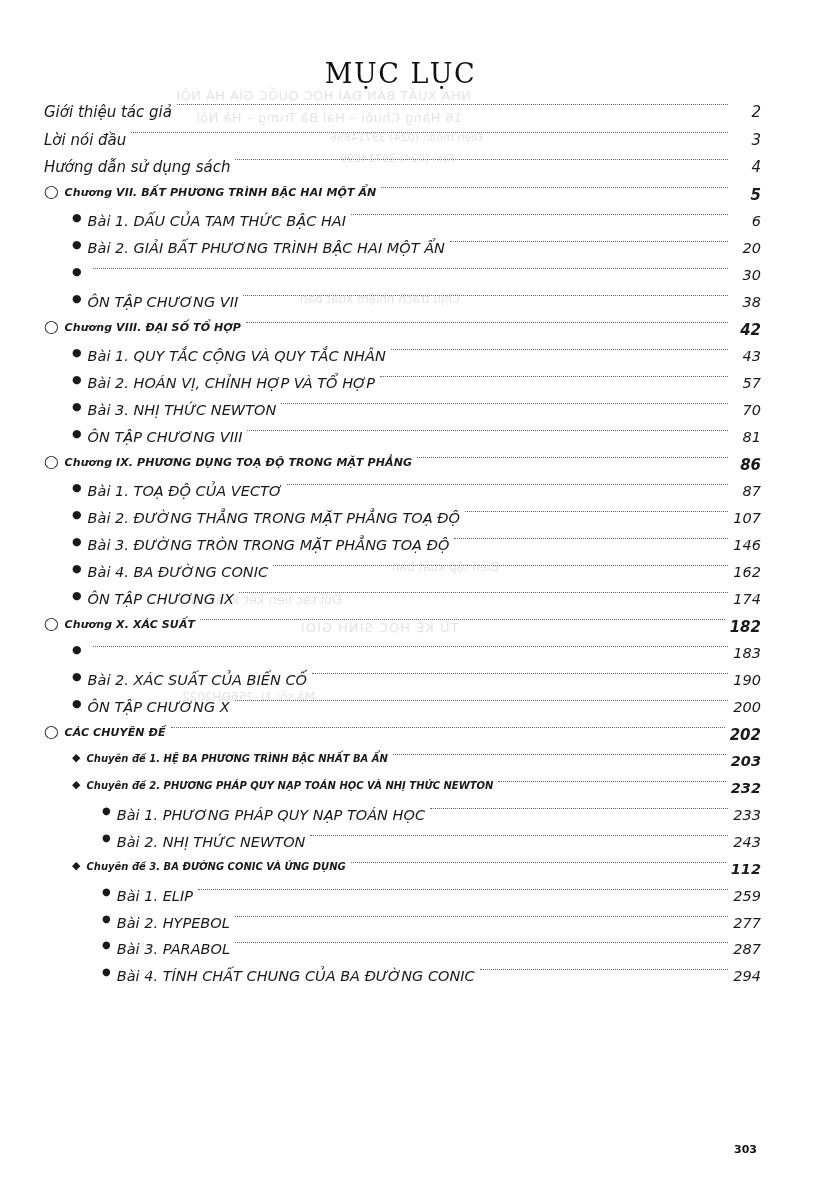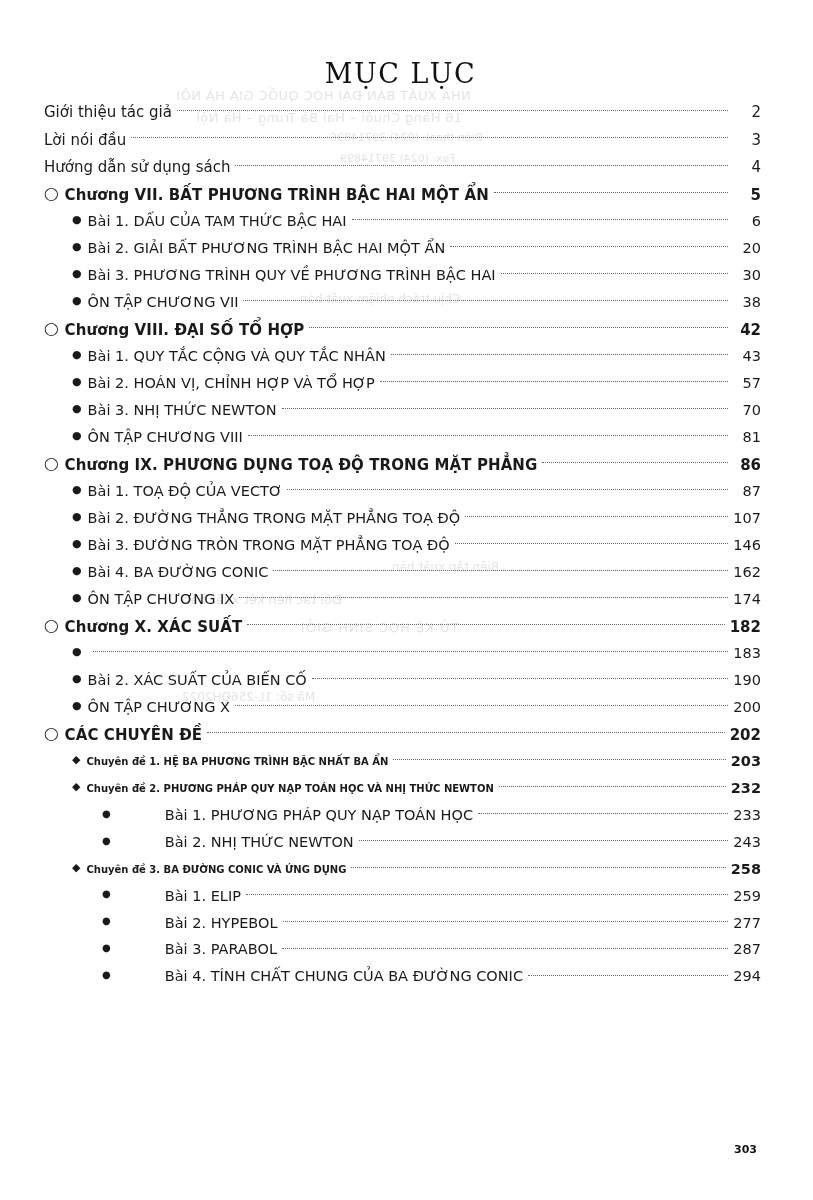--- a/index.html
+++ b/index.html
@@ -54,25 +54,26 @@
     font-family: "DejaVu Serif", serif;
   }
 
   .toc {
     position: relative;
     z-index: 2;
   }
 
   .row {
     display: flex;
-    align-items: center;
+    align-items: flex-start;
     font-size: 14.5px;
     line-height: 1.2;
     margin: 0 0 9.5px 0;
     white-space: nowrap;
+    font-style: italic;
   }
   .row .bullet {
     flex: 0 0 auto;
     margin-right: 6px;
     display: inline-block;
     text-align: center;
   }
   .row .label {
     flex: 0 0 auto;
   }
@@ -91,21 +92,21 @@
 
   
   .lvl-front { padding-left: 4px; }
   .lvl-front .label { font-size: 15px; color: #1a1a1a; }
   .lvl-front .page-no { font-size: 15px; }
 
   
   .lvl-chapter { padding-left: 4px; }
   .lvl-chapter .label {
     font-weight: 700;
-    font-size: 15px;
+    font-size: 11px;
     letter-spacing: .1px;
   }
   .lvl-chapter .page-no { font-weight: 700; font-size: 15px; }
   .lvl-chapter .bullet {
     font-size: 13px;
     line-height: 1;
     position: relative;
     top: -1px;
   }
 
@@ -115,21 +116,21 @@
   .lvl-lesson .bullet { font-size: 11px; position: relative; top: -2px; }
 
   
   .lvl-topic { padding-left: 32px; }
   .lvl-topic .label { font-size: 10px; font-weight: 700; }
   .lvl-topic .page-no { font-weight: 700; }
   .lvl-topic .bullet { font-size: 11px; position: relative; top: -2px; }
 
   
   .lvl-sublesson { padding-left: 62px; }
-  .lvl-sublesson .label { font-size: 14.5px; margin-left: 48px; }
+  .lvl-sublesson .label { font-size: 14.5px; }
   .lvl-sublesson .bullet { font-size: 10px; position: relative; top: -2px; }
 
   .footer-page {
     position: absolute;
     right: 56px;
     bottom: 44px;
     font-size: 11px;
     font-weight: 700;
     color: #111;
   }
@@ -180,21 +181,20 @@
         <span class="page-no">6</span>
       </div>
       <div class="row lvl-lesson">
         <span class="bullet">●</span>
         <span class="label">Bài 2. GIẢI BẤT PHƯƠNG TRÌNH BẬC HAI MỘT ẨN</span>
         <span class="dots"></span>
         <span class="page-no">20</span>
       </div>
       <div class="row lvl-lesson">
         <span class="bullet">●</span>
-        <span class="label">Bài 3. PHƯƠNG TRÌNH QUY VỀ PHƯƠNG TRÌNH BẬC HAI</span>
         <span class="dots"></span>
         <span class="page-no">30</span>
       </div>
       <div class="row lvl-lesson">
         <span class="bullet">●</span>
         <span class="label">ÔN TẬP CHƯƠNG VII</span>
         <span class="dots"></span>
         <span class="page-no">38</span>
       </div>
       <div class="row lvl-chapter">
@@ -313,21 +313,21 @@
       <div class="row lvl-sublesson">
         <span class="bullet">●</span>
         <span class="label">Bài 2. NHỊ THỨC NEWTON</span>
         <span class="dots"></span>
         <span class="page-no">243</span>
       </div>
       <div class="row lvl-topic">
         <span class="bullet">◆</span>
         <span class="label">Chuyên đề 3. BA ĐƯỜNG CONIC VÀ ỨNG DỤNG</span>
         <span class="dots"></span>
-        <span class="page-no">258</span>
+        <span class="page-no">112</span>
       </div>
       <div class="row lvl-sublesson">
         <span class="bullet">●</span>
         <span class="label">Bài 1. ELIP</span>
         <span class="dots"></span>
         <span class="page-no">259</span>
       </div>
       <div class="row lvl-sublesson">
         <span class="bullet">●</span>
         <span class="label">Bài 2. HYPEBOL</span>

